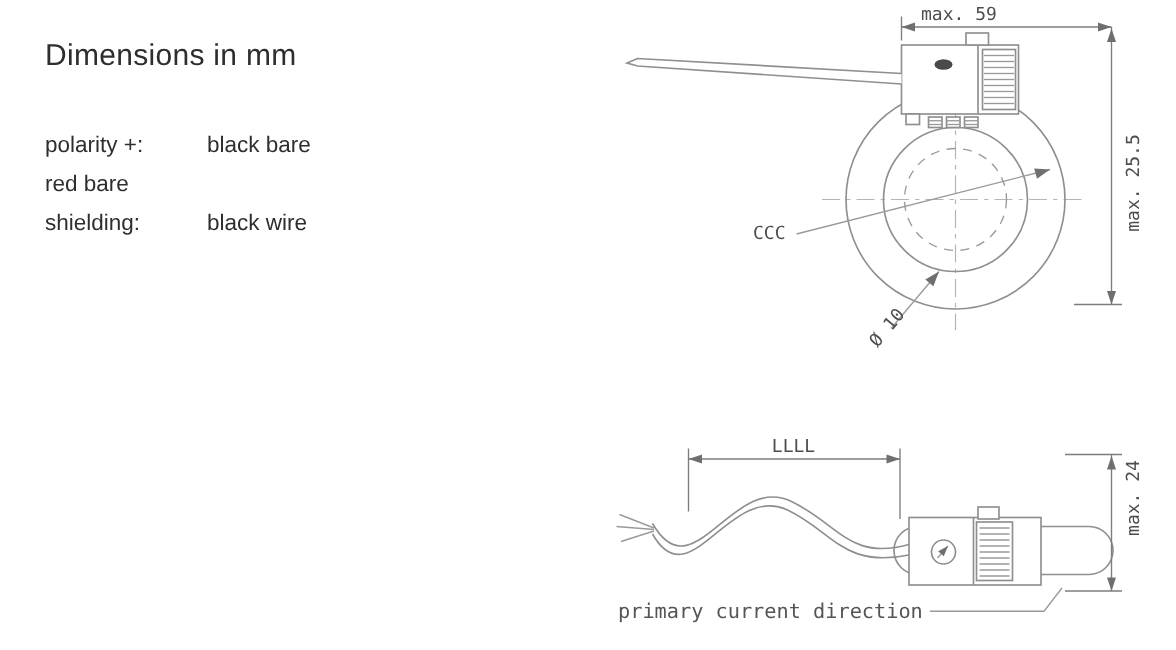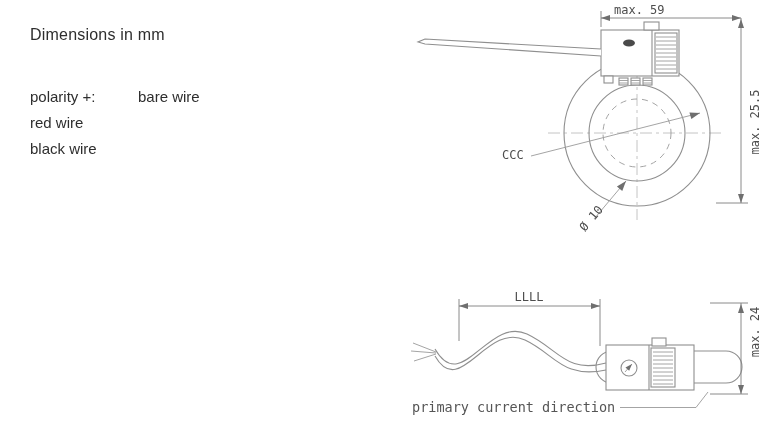--- a/index.html
+++ b/index.html
@@ -1,18 +1,18 @@
 <!DOCTYPE html>
 <html><head>
 <meta charset="utf-8">
 <style>
   html,body{margin:0;padding:0;background:#ffffff;}
   body{width:784px;height:433px;position:relative;overflow:hidden;
        font-family:"Liberation Sans",sans-serif;color:#2e2e2e;}
-  .title{position:absolute;left:30px;top:26px;font-size:16px;letter-spacing:.2px;}
+  .title{position:absolute;left:30px;top:26px;font-size:20px;letter-spacing:.2px;}
   .legend{position:absolute;left:30px;top:84px;font-size:15px;}
   .legend-row{display:flex;line-height:26px;}
   .legend-label{width:108px;}
   svg.drawing{position:absolute;left:0;top:0;}
   .ln{stroke:#8f8f8f;stroke-width:1.1;fill:none;}
   .lnw{stroke:#8f8f8f;stroke-width:1.1;fill:#ffffff;}
   .thin{stroke:#9a9a9a;stroke-width:.9;fill:none;}
   .cl{stroke:#b5b5b5;stroke-width:.8;fill:none;stroke-dasharray:12 4 3 4;}
   .dash{stroke:#9a9a9a;stroke-width:.9;fill:none;stroke-dasharray:6 5;}
   .dim{stroke:#7d7d7d;stroke-width:.9;fill:none;}
@@ -22,26 +22,27 @@
   text.big{font-size:13.5px;fill:#555555;}
 </style>
 </head>
 <body>
 
 <div class="title">Dimensions in mm</div>
 
 <div class="legend">
   <div class="legend-row">
     <span class="legend-label">polarity +:</span>
-    <span class="legend-value">bare wire</span>
+    <span class="legend-value">black bare</span>
   </div>
   <div class="legend-row">
-    <span class="legend-value">red wire</span>
+    <span class="legend-value">red bare</span>
   </div>
   <div class="legend-row">
+    <span class="legend-label">shielding:</span>
     <span class="legend-value">black wire</span>
   </div>
 </div>
 
 <svg class="drawing" width="784" height="433" viewBox="0 0 784 433" xmlns="http://www.w3.org/2000/svg">
 
   <g>
 
     <line class="cl" x1="548" y1="133" x2="724" y2="133"></line>
     <line class="cl" x1="637" y1="48" x2="637" y2="220"></line>

